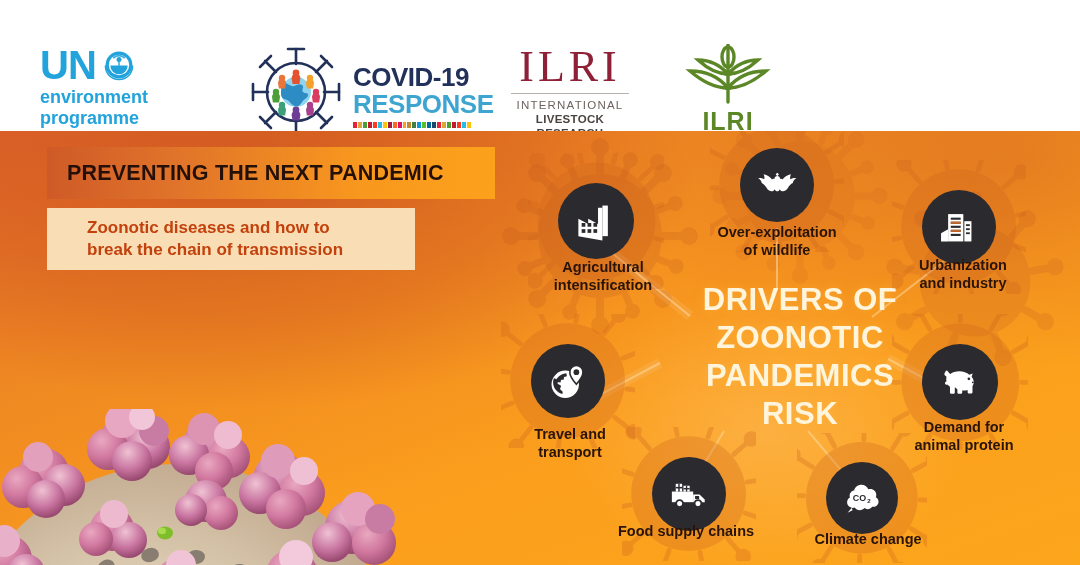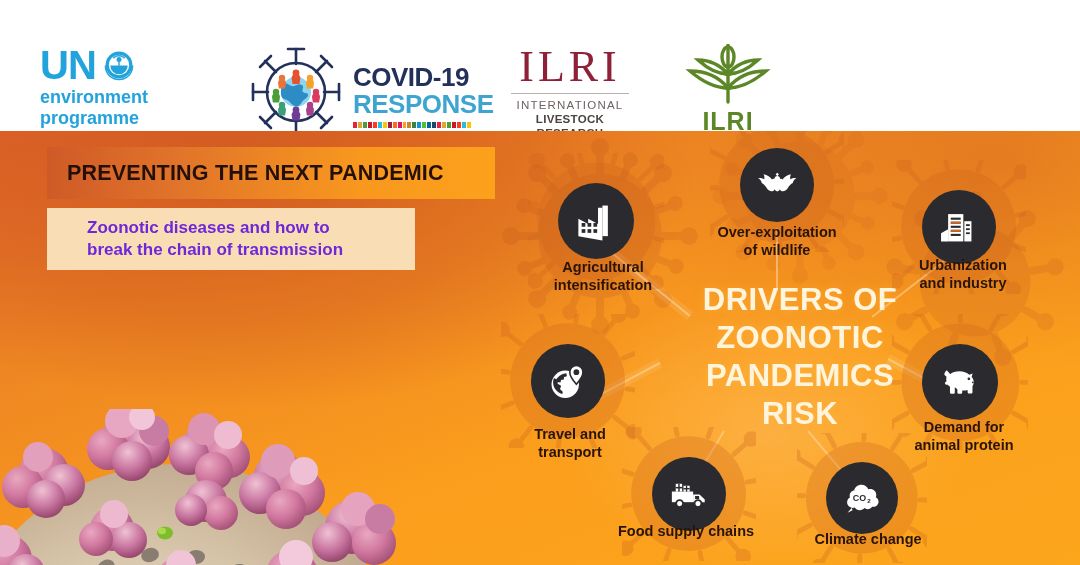--- a/index.html
+++ b/index.html
@@ -66,21 +66,21 @@
         pointer-events:none;}
 
   
   .titlebar{position:absolute;left:47px;top:147px;width:448px;height:52px;
             background:linear-gradient(90deg,#CF5A27 0%, #E0732A 28%, #F8981E 70%, #FCA11C 100%);
             display:flex;align-items:center;}
   .titlebar span{padding-left:20px;font-size:21.5px;font-weight:bold;color:#241009;
                  letter-spacing:0.2px;font-family:"Liberation Sans",sans-serif;}
   .subbar{position:absolute;left:47px;top:208px;width:368px;height:62px;background:#F9DDB4;
           display:flex;align-items:center;}
-  .subbar div{padding-left:20px;font-size:17px;font-weight:bold;color:#6d28d9;line-height:22px;
+  .subbar div{padding-left:20px;font-size:17px;font-weight:bold;color:#c2410c;line-height:22px;
               font-family:"Liberation Sans",sans-serif;}
 
   
   .virusphoto{position:absolute;left:0px;top:278px;width:400px;height:287px;overflow:hidden;}
 
   
   .net{position:absolute;left:0;top:131px;width:1080px;height:434px;pointer-events:none;}
 
   
   .center-title{position:absolute;left:655px;top:281px;width:290px;text-align:center;

